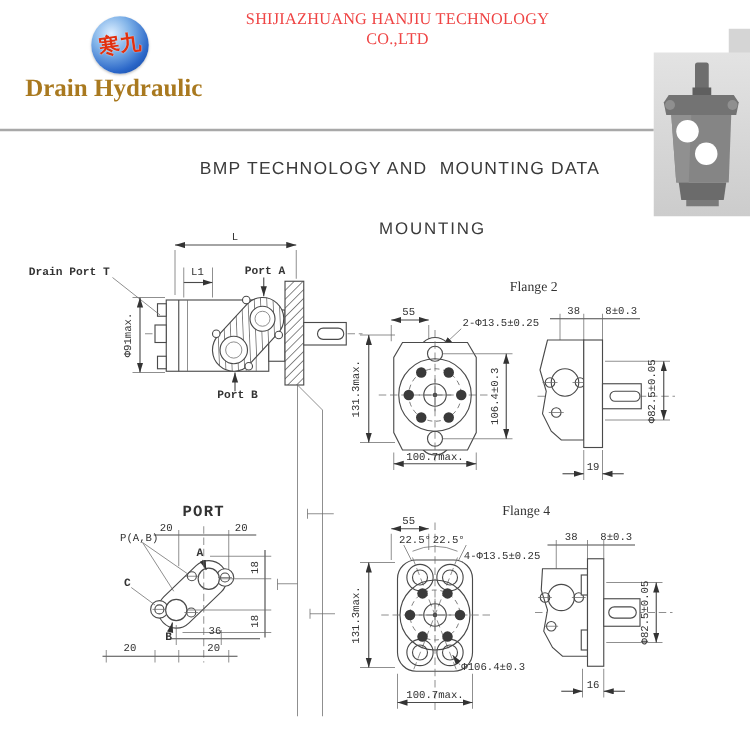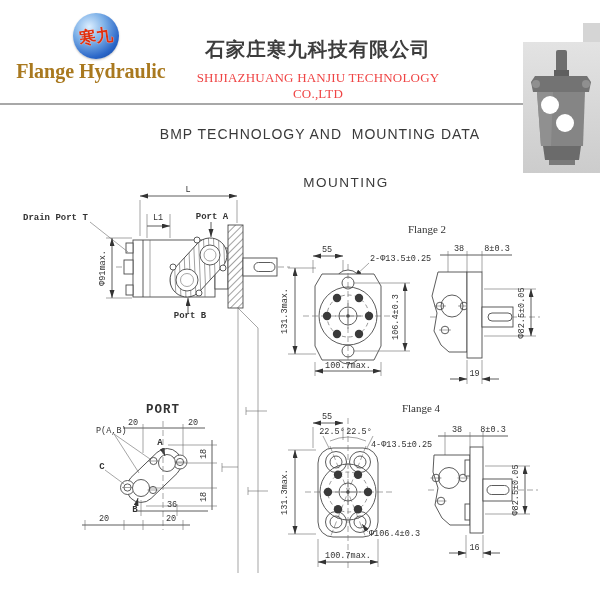--- a/index.html
+++ b/index.html
@@ -37,23 +37,22 @@
   .ttl{font-family:"Liberation Sans",sans-serif;font-size:13.5px;fill:#3a3a3a;letter-spacing:1.5px;}
   .ser{font-family:"Liberation Serif",serif;font-size:11px;}
   .big{font-size:12.5px;font-weight:bold;letter-spacing:1px;}
 </style>
 </head>
 <body>
 
 <div class="logo">
   <span>寒九</span>
 </div>
-<div class="brand">Flange Hydraulic</div>
+<div class="brand">Drain Hydraulic</div>
 <div class="company">
-  <div class="company-cn">石家庄寒九科技有限公司</div>
   <div class="company-en">SHIJIAZHUANG HANJIU TECHNOLOGY CO.,LTD</div>
 </div>
 <div class="divider"></div>
 <div class="photo-strip"></div>
 <div class="photo-panel">
   <svg width="77" height="131" viewBox="0 0 77 131">
     <rect x="33" y="8" width="11" height="24" rx="2" fill="#6e6e6e"></rect>
     <rect x="31" y="28" width="15" height="6" fill="#5f5f5f"></rect>
     <path d="M12,34 L64,34 L68,40 L66,50 L10,50 L8,40 Z" fill="#737373"></path>
     <circle cx="13" cy="42" r="4" fill="#8f8f8f"></circle>

